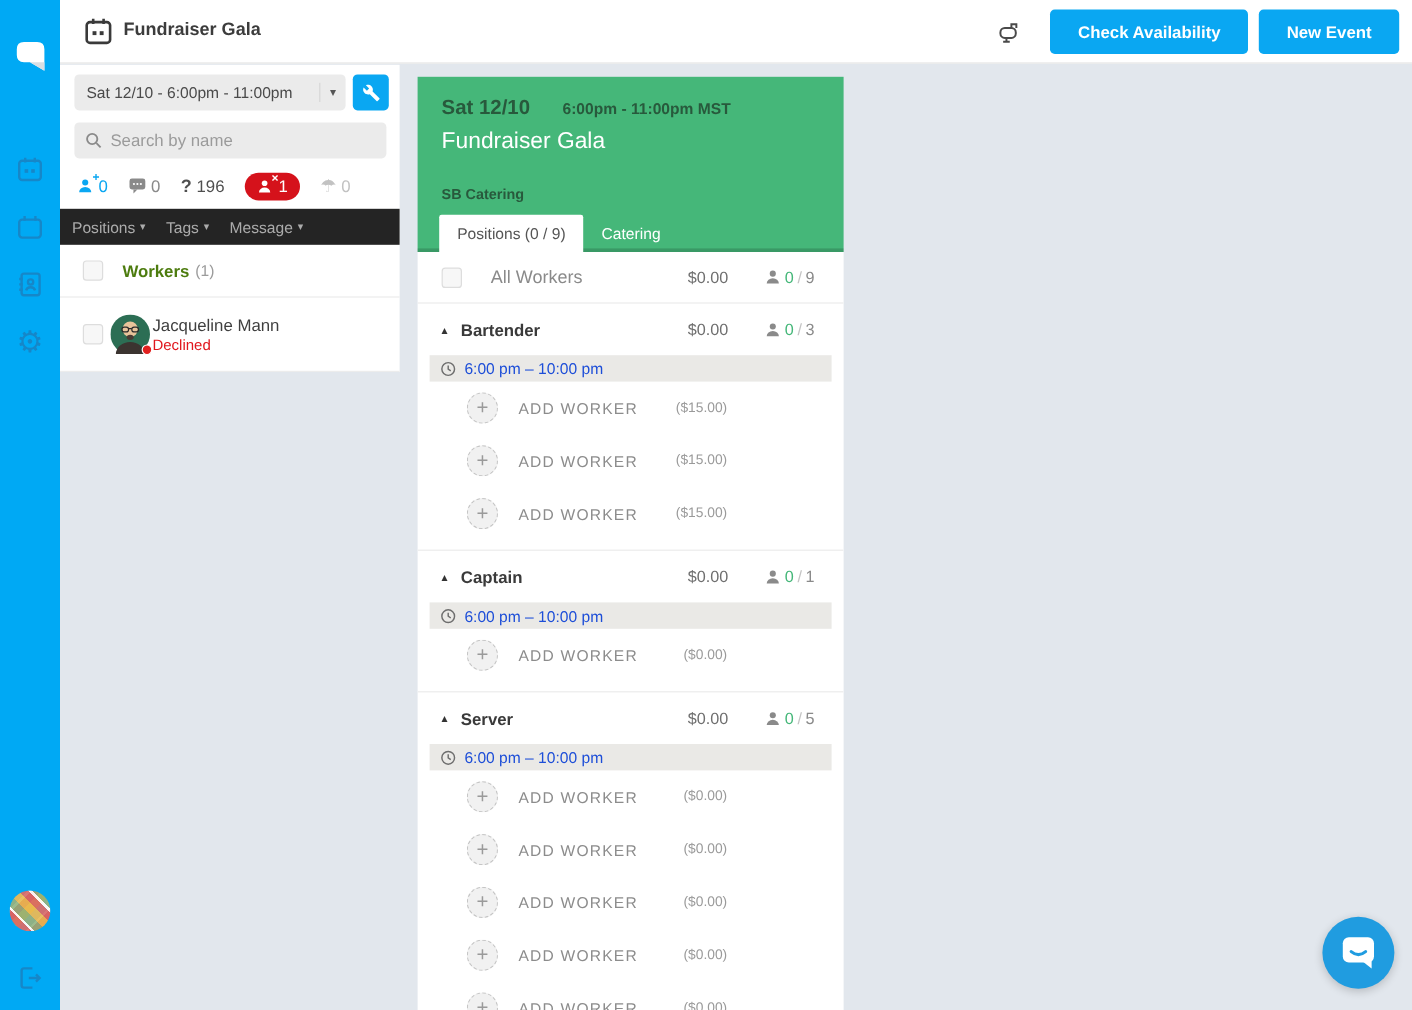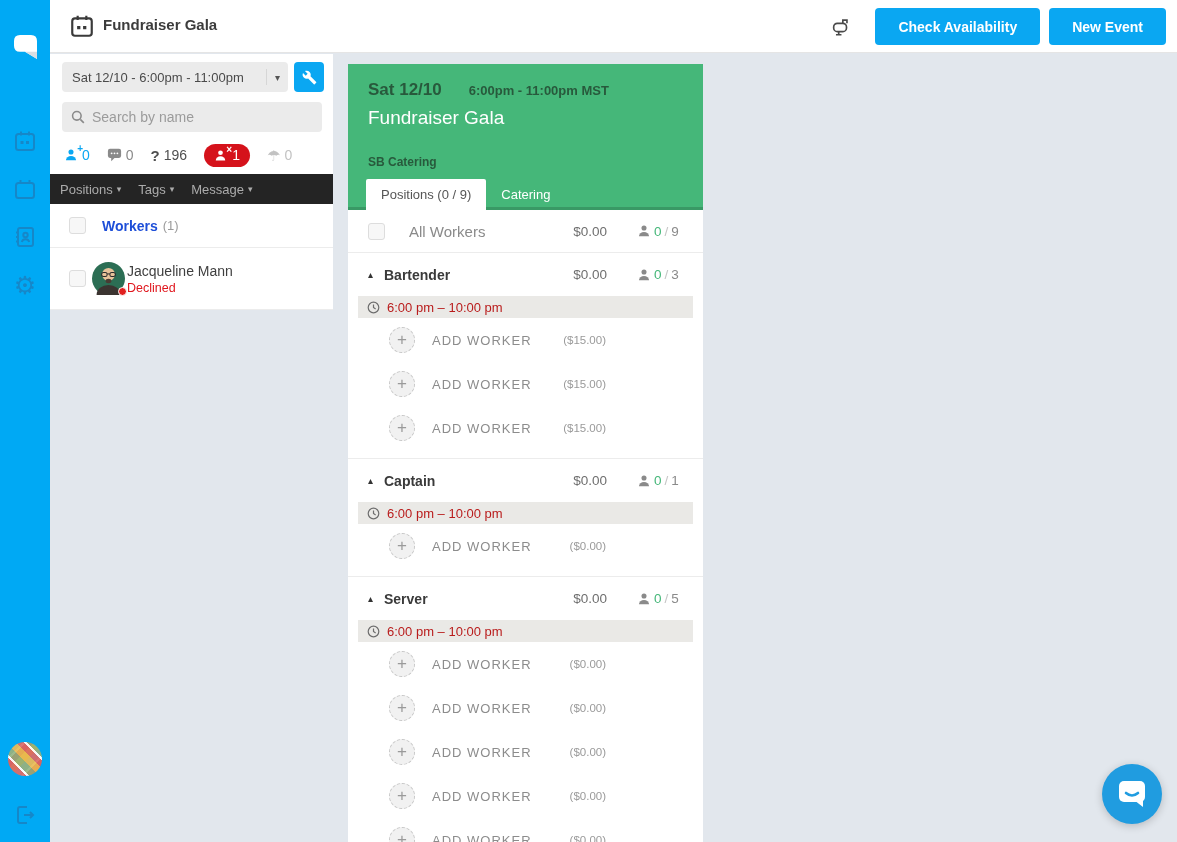--- a/index.html
+++ b/index.html
@@ -55,21 +55,21 @@
   .red-pill { display:flex; align-items:center; gap:5px; background:#d5121b; border-radius:12px; height:23px; padding:0 10px; margin-right:17px; cursor:pointer; }
   .red-pill .val { color:#fff; font-size:14px; }
 
   .filter-bar { position:absolute; left:0; top:120px; width:283px; height:30px; background:#242424; display:flex; align-items:center; padding-left:10px; gap:17px; }
   .filter-item { font-size:13px; color:#ababab; display:flex; align-items:center; gap:4px; cursor:pointer; }
   .filter-item .caret { color:#ababab; font-size:9px; }
 
   .workers-header { position:absolute; left:0; top:150px; width:283px; height:44px; border-bottom:1px solid #ececec;
         display:flex; align-items:center; padding-left:19px; }
   .checkbox { width:17px; height:17px; background:#f7f7f7; border:1px solid #ddd; border-radius:3px; flex:none; cursor:pointer; }
-  .wh-label { margin-left:16px; font-size:14px; font-weight:700; color:#1d4ed8; }
+  .wh-label { margin-left:16px; font-size:14px; font-weight:700; color:#4d7c0f; }
   .wh-count { margin-left:5px; font-size:13px; color:#9b9b9b; }
 
   .worker-row { position:absolute; left:0; top:194px; width:283px; height:62px; border-bottom:1px solid #ececec;
         display:flex; align-items:center; padding-left:19px; cursor:pointer; }
   .w-avatar { position:relative; margin-left:6px; width:33px; height:33px; flex:none; }
   .w-dot { position:absolute; right:-2px; bottom:-1px; width:9px; height:9px; border-radius:50%; background:#e1201f; border:1.5px solid #fff; }
   .w-text { margin-left:2px; }
   .w-name { font-size:14px; color:#3f3f3f; }
   .w-status { font-size:12.5px; color:#e0161d; margin-top:2px; }
 
@@ -93,21 +93,21 @@
   .all-label { margin-left:24px; font-size:15px; color:#8a8a8a; flex:1; }
   .cost { width:70px; text-align:right; font-size:13.5px; color:#6f6f6f; margin-right:30px; }
   .cnt { width:52px; display:flex; align-items:center; gap:3px; font-size:13.5px; }
   .cnt .filled { color:#45b779; }
   .cnt .sep { color:#c4c4c4; }
   .cnt .total { color:#8a8a8a; }
   .section { border-bottom:1px solid #ececec; padding-bottom:8px; }
   .tri { font-size:10px; color:#333; width:16px; cursor:pointer; }
   .sec-name { flex:1; font-size:14px; font-weight:700; color:#3a3a3a; }
   .timeband { margin:0 10px; height:22px; background:#eae9e6; display:flex; align-items:center; gap:7px; padding-left:9px; }
-  .time-text { font-size:13px; color:#b91c1c; }
+  .time-text { font-size:13px; color:#1d4ed8; }
   .slot-row { display:flex; align-items:center; height:44px; padding-left:41px; cursor:pointer; }
   .plus-circle { width:26px; height:26px; border-radius:50%; border:1px dashed #c6c6c6; background:#f1f1f1; color:#9a9a9a;
         font-size:17px; line-height:24px; text-align:center; flex:none; }
   .slot-label { margin-left:17px; font-size:13px; color:#8c8c8c; letter-spacing:1px; flex:1; }
   .slot-rate { font-size:11.5px; color:#9a9a9a; margin-right:97px; }
 
   
   .intercom { position:absolute; right:15px; bottom:18px; width:60px; height:60px; border-radius:50%; background:#209ce0;
         display:flex; align-items:center; justify-content:center; cursor:pointer; box-shadow:0 2px 8px rgba(0,0,0,0.2); z-index:30; }
 </style>

